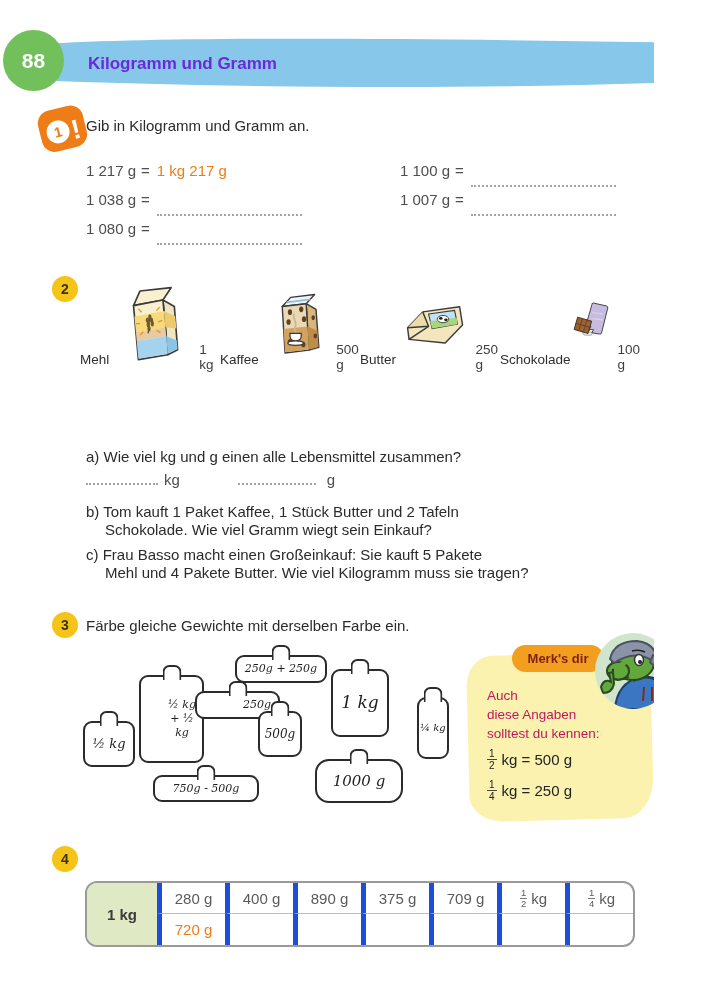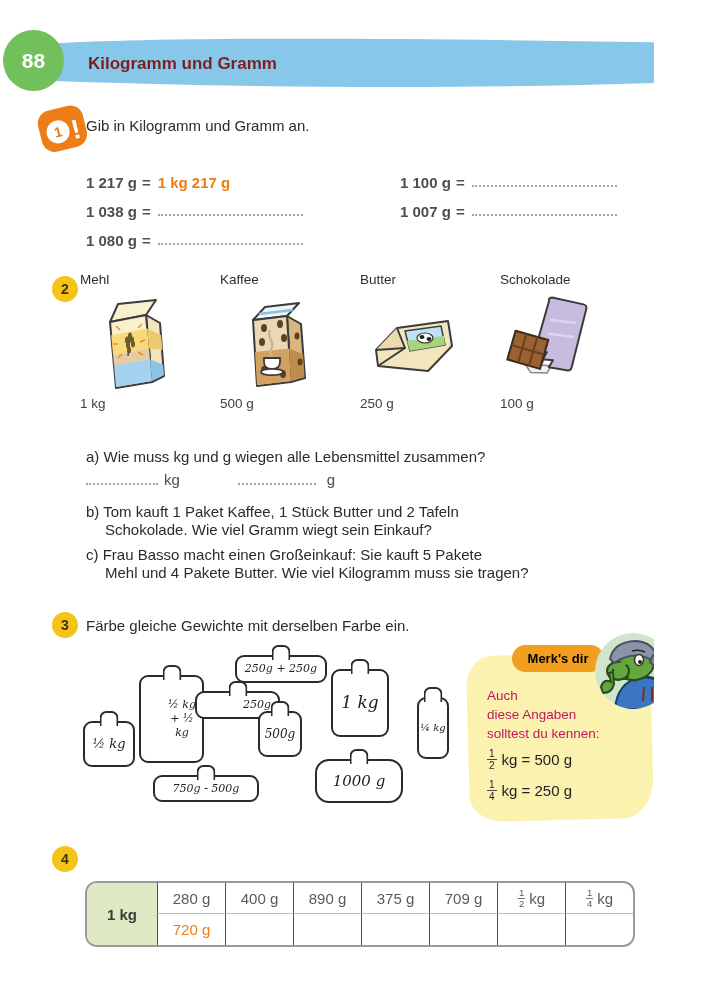--- a/index.html
+++ b/index.html
@@ -4,78 +4,78 @@
 <style>
   html,body{margin:0;padding:0;background:#fff;}
   .page{position:relative;width:654px;height:1000px;background:#fff;overflow:hidden;
         font-family:"Liberation Sans", sans-serif;}
 
   
   .band-svg{position:absolute;left:0;top:28px;}
   .page-circle{position:absolute;left:3px;top:30px;width:61px;height:61px;border-radius:50%;
     background:#72c05c;display:flex;align-items:center;justify-content:center;
     color:#fff;font-size:21px;font-weight:bold;}
-  .page-title{position:absolute;left:88px;top:54px;font-size:17px;font-weight:bold;color:#7f1d1d;}
+  .page-title{position:absolute;left:88px;top:54px;font-size:17px;font-weight:bold;color:#6d28d9;}
 
   
   .num-circle{position:absolute;width:26px;height:26px;border-radius:50%;background:#f5c418;
     color:#3f3200;font-weight:bold;font-size:14px;display:flex;align-items:center;justify-content:center;}
   .instr{position:absolute;font-size:15px;color:#2b2b2b;}
   .dotline{border-bottom:2px dotted #a3a3a3;height:12px;align-self:flex-end;margin-bottom:4px;}
 
   
   .badge-svg{position:absolute;left:30px;top:96px;}
   .conv-col{position:absolute;display:flex;flex-direction:column;}
-  .conv-row{display:flex;align-items:flex-end;height:29px;font-size:15px;color:#4e4e4e;font-weight:bold;}
+  .conv-row{display:flex;align-items:flex-start;height:29px;font-size:15px;color:#4e4e4e;}
   .conv-eq{margin:0 7px 0 5px;}
   .conv-answer{color:#ee7c17;}
   .conv-row .dotline{width:145px;align-self:center;margin-top:10px;}
 
   
   .products{position:absolute;left:80px;top:272px;width:560px;display:flex;}
-  .product{width:140px;display:flex;flex-direction:column;align-items:flex-start;}
+  .product{width:140px;display:flex;flex-direction:row;align-items:flex-end;}
   .product-name{font-size:13.5px;color:#2e2e2e;height:20px;}
   .product-weight{font-size:13.5px;color:#3f3f3f;margin-top:4px;}
   .q{position:absolute;left:86px;font-size:15px;color:#2b2b2b;line-height:18px;}
   .q .indent{margin-left:19px;}
   .answer-line{position:absolute;left:86px;top:471px;display:flex;font-size:15px;color:#4e4e4e;}
 
   
   .weights{position:absolute;left:75px;top:643px;width:395px;height:180px;}
   .weight{position:absolute;border:2px solid #2b2b2b;border-radius:9px;background:#fff;
     display:flex;align-items:center;justify-content:center;text-align:center;
     font-family:"DejaVu Serif", serif;font-style:italic;font-size:12px;color:#1e1e1e;
     line-height:1.25;padding:1px;}
   .weight::before{content:"";position:absolute;top:-12px;left:50%;transform:translateX(-50%);
     width:15px;height:13px;border:2px solid #2b2b2b;border-bottom:none;
     border-radius:7px 7px 1px 1px;background:#fff;}
 
   
   .merk-blob{position:absolute;left:468px;top:654px;width:184px;height:166px;background:#fbf2b0;
     border-radius:26px 40px 30px 34px / 30px 34px 40px 26px;transform:rotate(-1.5deg);}
   .merk-bubble{position:absolute;left:512px;top:645px;width:92px;height:27px;background:#f29f1f;
-    border-radius:14px;color:#000000;font-weight:bold;font-size:13px;display:flex;
+    border-radius:14px;color:#7f1d1d;font-weight:bold;font-size:13px;display:flex;
     align-items:center;justify-content:center;}
   .merk-bubble::after{content:"";position:absolute;right:-9px;top:7px;width:0;height:0;
     border-top:9px solid transparent;border-bottom:4px solid transparent;
     border-left:14px solid #f29f1f;transform:rotate(-12deg);}
   .mascot-circle{position:absolute;left:595px;top:633px;width:76px;height:76px;border-radius:50%;
     background:#cfe5cc;overflow:hidden;}
   .merk-text{position:absolute;left:487px;top:686px;width:152px;font-size:13.5px;color:#be185d;
     line-height:19px;}
   .merk-eq{position:absolute;left:487px;font-size:15px;color:#222;display:flex;align-items:center;}
   .frac{display:inline-block;text-align:center;font-size:10px;line-height:1.1;margin-right:5px;color:inherit;}
   .frac .fnum{display:block;border-bottom:1.4px solid #444;padding:0 2px;}
   .frac .fden{display:block;}
 
   
   .ex4-table{position:absolute;left:85px;top:881px;width:546px;height:62px;
     display:grid;grid-template-columns:70px repeat(7,1fr);grid-template-rows:31px 31px;
     border:2px solid #9a9a9a;border-radius:12px;overflow:hidden;background:#fff;}
-  .cell{display:flex;align-items:center;justify-content:center;border-left:1px solid #1d4ed8;
+  .cell{display:flex;align-items:center;justify-content:center;border-left:5px solid #1d4ed8;
     font-size:15px;color:#5a5a5a;}
   .cell.topc{border-bottom:1px solid #bcbcbc;}
   .cell.greenc{grid-row:1/3;grid-column:1;border-left:none;background:#dfe9c3;
     font-weight:bold;color:#3c3c3c;}
   .cell.answerc{color:#ee7c17;}
   .tfrac{display:inline-block;text-align:center;font-size:9.5px;line-height:1.05;margin-right:4px;}
   .tfrac .fnum{display:block;border-bottom:1px solid #777;padding:0 1px;}
   .tfrac .fden{display:block;}
 </style>
 </head>
@@ -236,21 +236,21 @@
             <line x1="14" y1="65" x2="48" y2="65"></line>
           </g>
         </g>
       </svg>
       <div class="product-weight">100 g</div>
     </div>
   </div>
 
   <div class="q" style="top:448px;">
     <span>a)</span>
-    <span>Wie muss kg und g wiegen alle Lebensmittel zusammen?</span>
+    <span>Wie viel kg und g einen alle Lebensmittel zusammen?</span>
   </div>
   <div class="answer-line">
     <span class="dotline" style="width:72px;"></span>
     <span style="margin-left:6px;">kg</span>
     <span class="dotline" style="width:78px;margin-left:58px;"></span>
     <span style="margin-left:11px;">g</span>
   </div>
   <div class="q" style="top:503px;">
     <div><span>b)</span>
       <span>Tom kauft 1 Paket Kaffee, 1 Stück Butter und 2 Tafeln</span></div>

